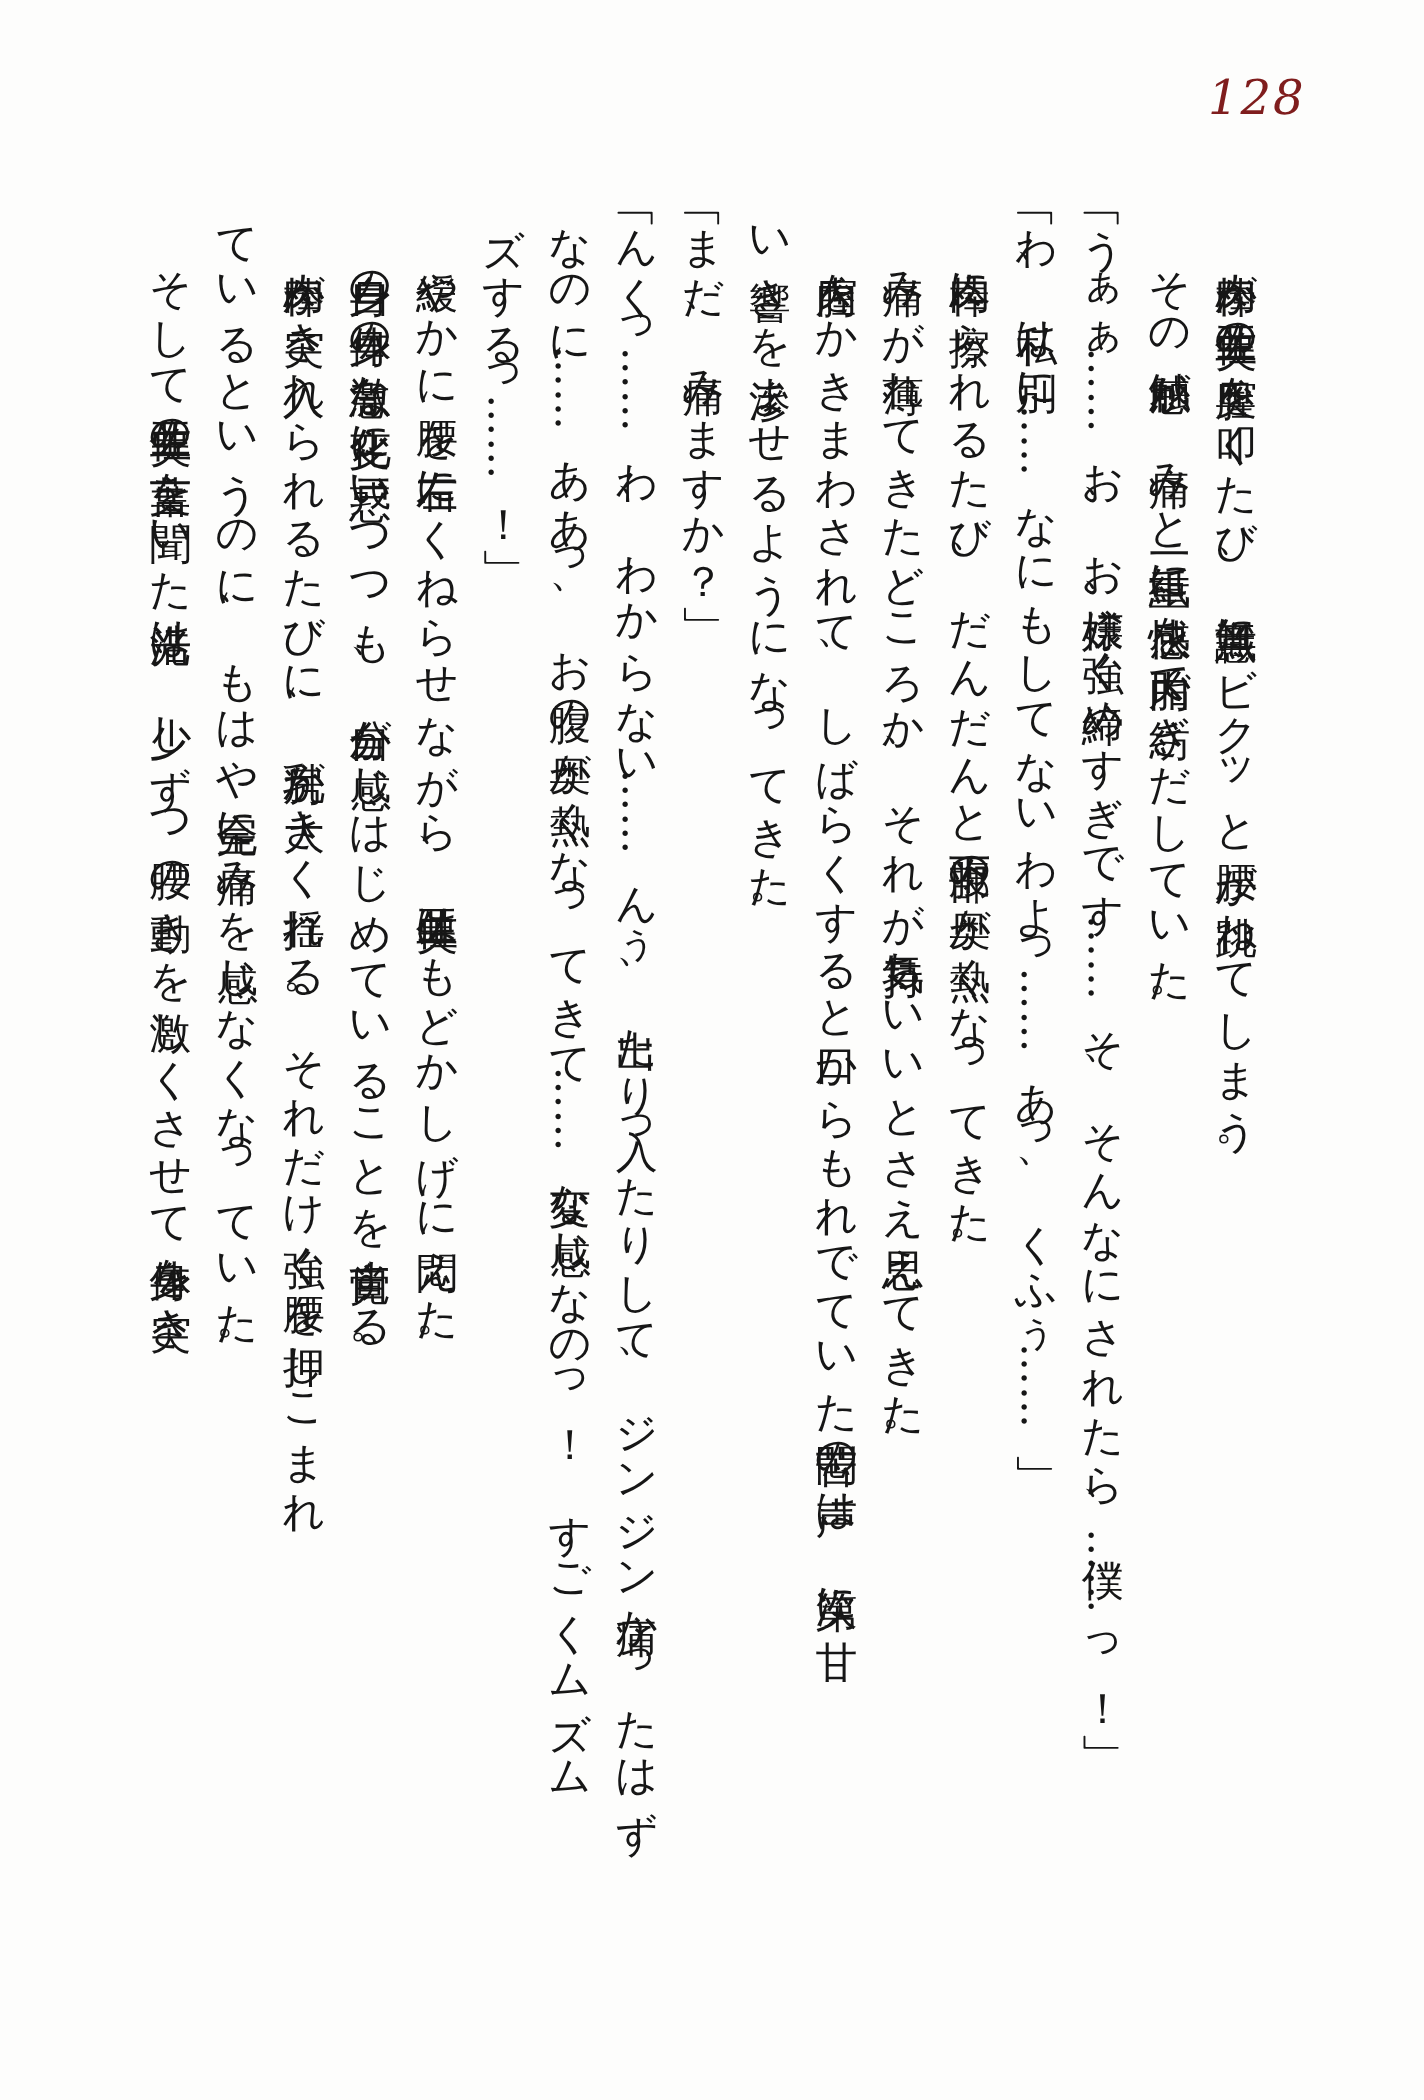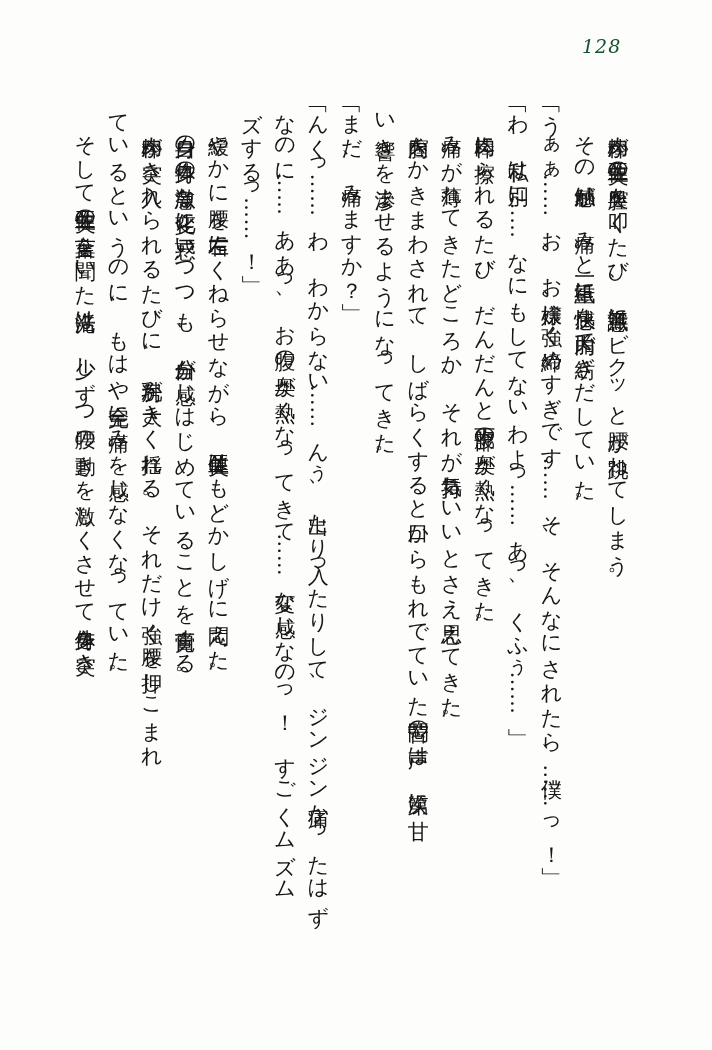--- a/index.html
+++ b/index.html
@@ -15,26 +15,26 @@
   .book-page {
     position: relative;
     width: 712px;
     height: 1050px;
     background: #fdfdfc;
     font-family: "DejaVu Serif", "Liberation Serif", serif;
   }
   .page-number {
     position: absolute;
     top: 35px;
-    left: 582px;
+    left: 604px;
     font-family: "DejaVu Serif", "Liberation Serif", serif;
     font-style: italic;
-    font-size: 19px;
+    font-size: 24px;
     letter-spacing: 1px;
-    color: #14532d;
+    color: #7f1d1d;
   }
   .text-block {
     position: absolute;
     top: 99px;
     right: 78px;
     height: 858px;
     writing-mode: vertical-rl;
     -webkit-writing-mode: vertical-rl;
     text-orientation: mixed;
     font-size: 21px;

